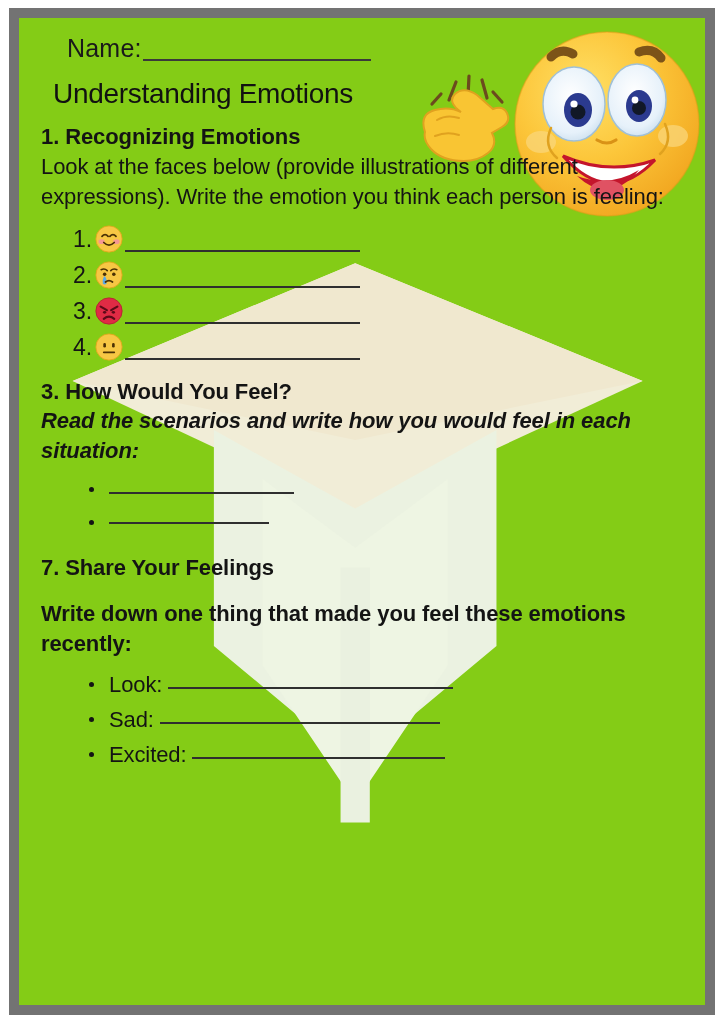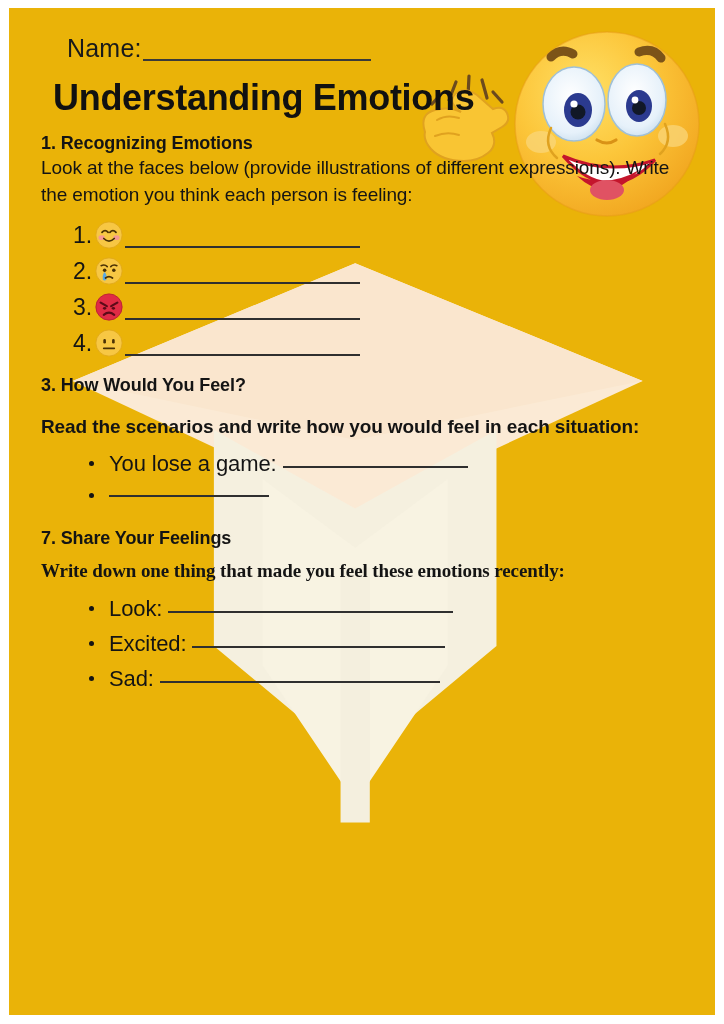--- a/index.html
+++ b/index.html
@@ -17,22 +17,22 @@
     height: 1024px;
     background: #ffffff;
     padding: 8px 9px 9px 9px;
     overflow: hidden;
   }
 
   .border-frame {
     position: relative;
     width: 100%;
     height: 100%;
-    border: 10px solid #eab308;
-    background: #eab308;
+    border: 10px solid #737373;
+    background: #84cc16;
     overflow: hidden;
   }
 
   
   .watermark {
     position: absolute;
     left: 0; top: 0;
     width: 100%; height: 100%;
     pointer-events: none;
     z-index: 0;
@@ -58,38 +58,38 @@
     line-height: 1;
   }
   .name-line {
     width: 228px;
     border-bottom: 2px solid #3a3a3a;
     margin-left: 1px;
     height: 20px;
   }
 
   .title {
-    font-size: 36px;
-    font-weight: bold;
+    font-size: 28px;
+    font-weight: normal;
     color: #111111;
     letter-spacing: -0.3px;
     margin: 18px 0 0 12px;
     line-height: 1.05;
   }
 
   .section-head {
-    font-size: 18px;
+    font-size: 22px;
     font-weight: bold;
     color: #141414;
     letter-spacing: -0.1px;
     line-height: 1.15;
   }
 
   .body-text {
-    font-size: 19px;
+    font-size: 22px;
     color: #141414;
     line-height: 1.38;
     letter-spacing: -0.1px;
   }
   .body-text.bold { font-weight: bold; }
 
   
   #section-recognizing { margin-top: 16px; }
   #section-recognizing .intro { margin-top: 2px; max-width: 640px; }
 
@@ -117,21 +117,21 @@
   }
   .emoji-blank {
     width: 235px;
     border-bottom: 2px solid #2f2f2f;
     height: 16px;
     margin-bottom: 1px;
   }
 
   
   #section-how-feel { margin-top: 18px; }
-  #section-how-feel .intro { margin-top: 18px; max-width: 650px; }
+  #section-how-feel .intro { margin-top: 1px; max-width: 650px; font-style: italic; }
 
   .bullets {
     list-style: none;
     margin: 8px 0 0 46px;
   }
   .bullets > li {
     position: relative;
     font-size: 22px;
     color: #141414;
     line-height: 1.42;
@@ -154,21 +154,21 @@
     display: inline-block;
     border-bottom: 2px solid #2f2f2f;
     vertical-align: 3px;
     height: 14px;
   }
   .blank-wrap { display: block; height: 26px; }
   .blank-wrap .inline-blank { width: 160px; vertical-align: top; margin-top: 3px; }
 
   
   #section-share { margin-top: 22px; }
-  #section-share .intro { margin-top: 9px; max-width: 660px; font-family: Liberation Serif, serif; }
+  #section-share .intro { margin-top: 19px; max-width: 660px; }
   #section-share .bullets { margin-top: 9px; }
   #section-share .bullets > li { margin-bottom: 4px; }
 
   .fill-line-lg { width: 285px; }
   .fill-line-md { width: 280px; }
   .fill-line-sm { width: 253px; }
   .fill-line-xs { width: 185px; }
 
   
   .hero-art {
@@ -322,46 +322,45 @@
           </li>
         </ul>
       </div>
 
       <div id="section-how-feel">
         <div class="section-head">3. How Would You Feel?</div>
         <div class="body-text bold intro">Read the scenarios and write how you would feel in each situation:</div>
 
         <ul class="bullets">
           <li>
-            <span>You lose a game:</span>
             <span class="inline-blank fill-line-xs"></span>
           </li>
           <li>
             <span class="blank-wrap">
               <span class="inline-blank"></span>
             </span>
           </li>
         </ul>
       </div>
 
       <div id="section-share">
         <div class="section-head">7. Share Your Feelings</div>
         <div class="body-text bold intro">Write down one thing that made you feel these emotions recently:</div>
 
         <ul class="bullets">
           <li>
             <span>Look:</span>
             <span class="inline-blank fill-line-lg"></span>
           </li>
           <li>
+            <span>Sad:</span>
+            <span class="inline-blank fill-line-md"></span>
+          </li>
+          <li>
             <span>Excited:</span>
             <span class="inline-blank fill-line-sm"></span>
-          </li>
-          <li>
-            <span>Sad:</span>
-            <span class="inline-blank fill-line-md"></span>
           </li>
         </ul>
       </div>
 
     </div>
   </div>
 </div>
 
 </body></html>

